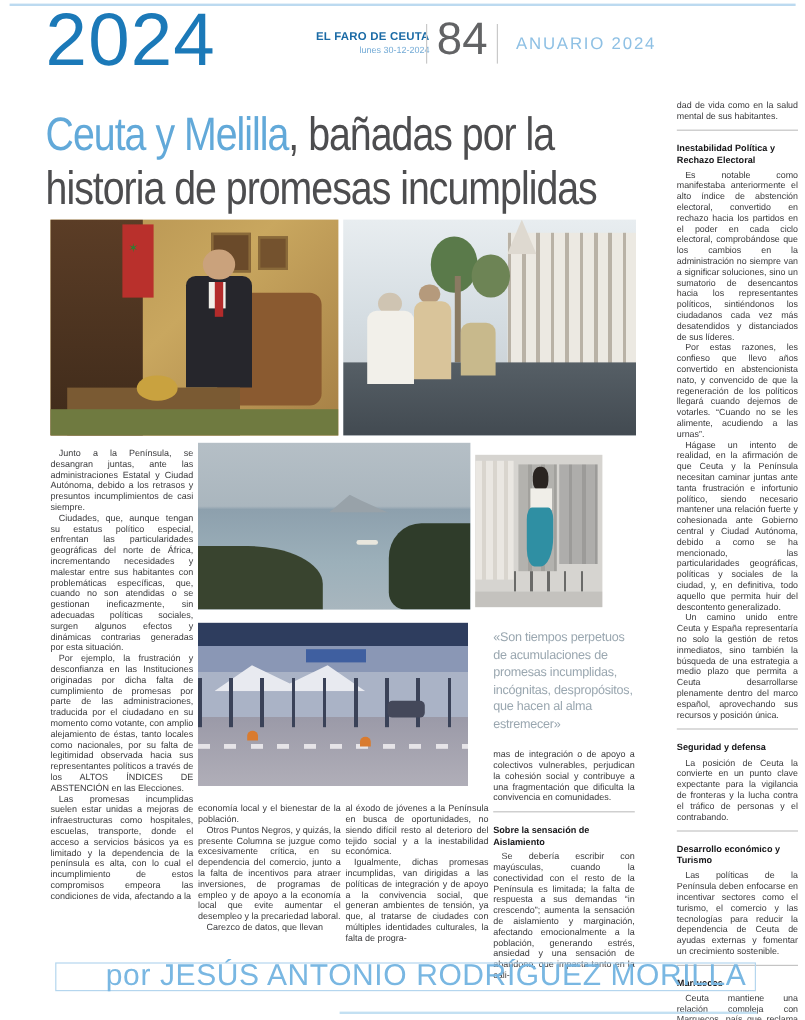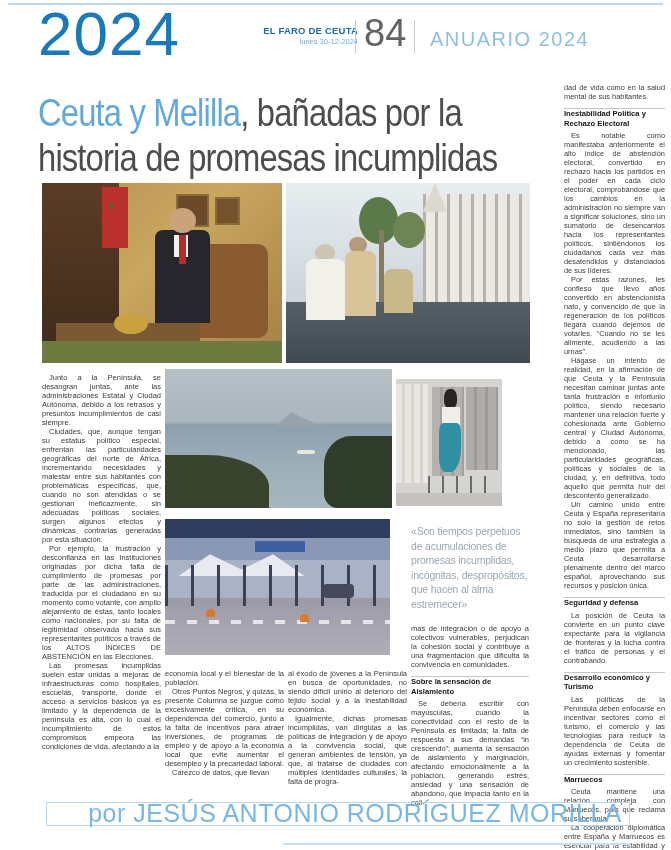--- a/index.html
+++ b/index.html
@@ -8,21 +8,21 @@
   .abs{position:absolute;}
 
   
   .top-rule{left:8px;top:3px;width:655px;height:2px;background:#bcdaf0;}
   .year{left:38px;top:2px;font-size:62px;line-height:64px;color:#1b79b8;letter-spacing:1px;}
   .masthead{left:246px;top:25px;width:112px;}
   .brand{font-size:9.5px;font-weight:700;color:#1a6aa5;letter-spacing:.2px;text-align:right;}
   .date{font-size:7.5px;color:#74abd6;text-align:right;margin-top:1px;}
   .vsep{width:1px;height:33px;background:#c9c9c9;top:20px;}
   .pagenum{left:364px;top:12px;font-size:38px;line-height:42px;color:#626365;}
-  .section{left:430px;top:28px;font-size:20px;color:#8ec0e4;letter-spacing:1.5px;}
+  .section{left:430px;top:28px;font-size:14px;color:#8ec0e4;letter-spacing:1.5px;}
 
   
   .headline{left:38px;top:90px;width:580px;font-size:39px;line-height:45px;color:#4d4d4f;
             letter-spacing:-1px;transform:scaleX(.84);transform-origin:0 0;white-space:nowrap;}
   .hl-blue{color:#62a9d9;}
 
   
   .photo{position:absolute;overflow:hidden;background:#cfcfcf;}
   .photo div{position:absolute;}
   .pA{left:42px;top:183px;width:240px;height:180px;background:linear-gradient(135deg,#b3904f,#c9a75f 45%,#a57f45);}
@@ -83,21 +83,21 @@
   .col{position:absolute;font-size:7.5px;line-height:9px;color:#3a3a3c;}
   .col p{margin:0;text-align:justify;}
   .col p.ind{text-indent:7px;}
   .col1{left:42px;top:373px;width:119px;height:422px;}
   .col2{left:165px;top:669px;width:119px;height:128px;}
   .col3{left:288px;top:669px;width:119px;height:128px;}
   .col4{left:411px;top:524px;width:118px;height:272px;}
   .col5{left:533px;top:83px;width:101px;height:714px;font-size:7.4px;margin-left:31px;}
   .dropcap::first-letter{float:left;font-size:25px;line-height:20px;padding:1px 2px 0 0;color:#3a3a3c;}
   .sec-h{font-weight:700;font-size:7.6px;line-height:9.5px;color:#161618;
-         border-top:1px solid #c4c4c4;padding-top:0;margin:7px 0 3px 0;text-align:left !important;}
+         border-top:1px solid #c4c4c4;padding-top:10px;margin:7px 0 3px 0;text-align:left !important;}
   .pull-quote{font-size:10.5px;line-height:14.5px;color:#9aa7b0;letter-spacing:-.2px;margin-bottom:13px;}
 
   
   .byline-box{left:46px;top:802px;width:584px;height:24px;border:1.5px solid #b5d6ee;box-sizing:border-box;}
   .byline-text{position:absolute;right:7px;top:0;line-height:21px;font-size:25px;color:#79b7e2;letter-spacing:.5px;white-space:nowrap;}
   .bottom-rule{left:283px;top:843px;width:348px;height:2px;background:#c3e0f2;}
 </style>
 </head>
 <body>
 
@@ -185,21 +185,21 @@
     <p class="ind">Las promesas incumplidas suelen estar unidas a mejoras de infraestructuras como hospitales, escuelas, transporte, donde el acceso a servicios básicos ya es limitado y la dependencia de la península es alta, con lo cual el incumplimiento de estos compromisos empeora las condiciones de vida, afectando a la</p>
   </div>
 
   <div class="col col2">
     <p>economía local y el bienestar de la población.</p>
     <p class="ind">Otros Puntos Negros, y quizás, la presente Columna se juzgue como excesivamente crítica, en su dependencia del comercio, junto a la falta de incentivos para atraer inversiones, de programas de empleo y de apoyo a la economía local que evite aumentar el desempleo y la precariedad laboral.</p>
     <p class="ind">Carezco de datos, que llevan</p>
   </div>
 
   <div class="col col3">
-    <p>al éxodo de jóvenes a la Península en busca de oportunidades, no siendo difícil unirlo al deterioro del tejido social y a la inestabilidad económica.</p>
+    <p>al éxodo de jóvenes a la Península en busca de oportunidades, no siendo difícil resto al deterioro del tejido social y a la inestabilidad económica.</p>
     <p class="ind">Igualmente, dichas promesas incumplidas, van dirigidas a las políticas de integración y de apoyo a la convivencia social, que generan ambientes de tensión, ya que, al tratarse de ciudades con múltiples identidades culturales, la falta de progra-</p>
   </div>
 
   <div class="col col4">
     <div class="pull-quote">«Son tiempos perpetuos de acumulaciones de promesas incumplidas, incógnitas, despropósitos, que hacen al alma estremecer»</div>
     <p>mas de integración o de apoyo a colectivos vulnerables, perjudican la cohesión social y contribuye a una fragmentación que dificulta la convivencia en comunidades.</p>
     <div class="sec-h">Sobre la sensación de Aislamiento</div>
     <p class="ind">Se debería escribir con mayúsculas, cuando la conectividad con el resto de la Península es limitada; la falta de respuesta a sus demandas “in crescendo”; aumenta la sensación de aislamiento y marginación, afectando emocionalmente a la población, generando estrés, ansiedad y una sensación de abandono, que impacta tanto en la cali-</p>
   </div>
 

